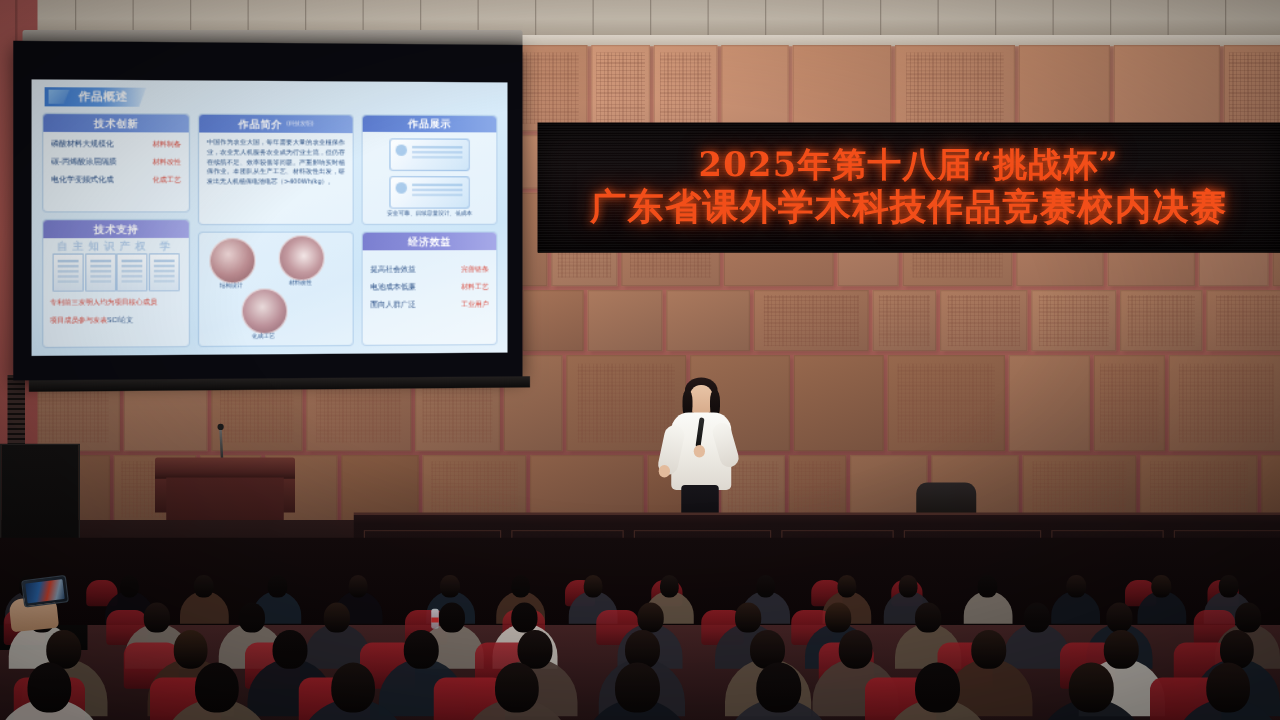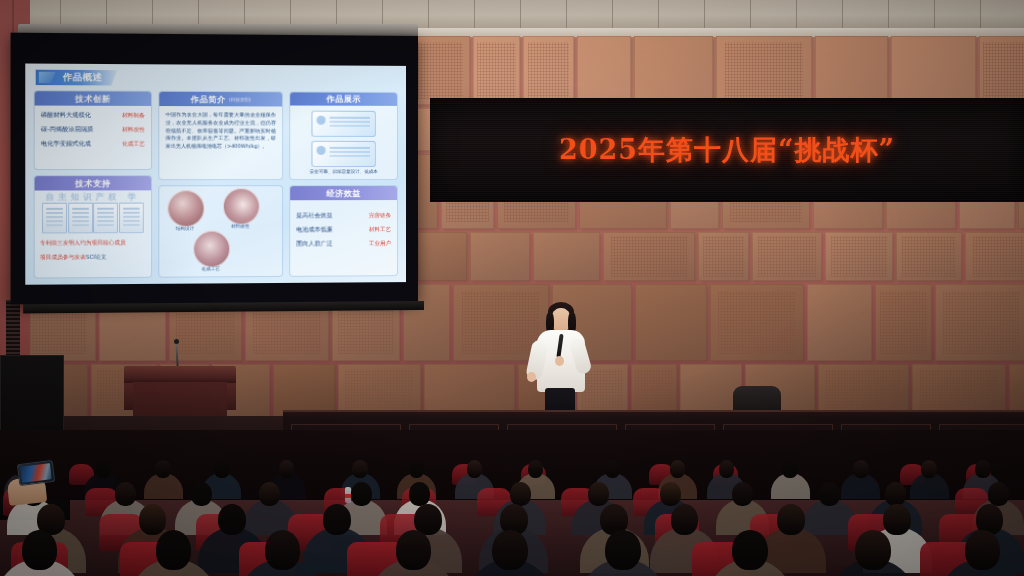--- a/index.html
+++ b/index.html
@@ -431,20 +431,21 @@
           </div>
         </div>
 
       </div>
     </div>
   </div>
 
   <div class="led">
     <div class="led-txt">
       <div class="l1">2025年第十八届“挑战杯”</div>
+      <div class="l2">广东省课外学术科技作品竞赛校内决赛</div>
     </div>
   </div>
 
   <div class="podium">
     <div class="mic-stem"></div>
     <div class="mic-head"></div>
     <div class="pod-wing-l"></div>
     <div class="pod-wing-r"></div>
     <div class="pod-top"></div>
     <div class="pod-body">

